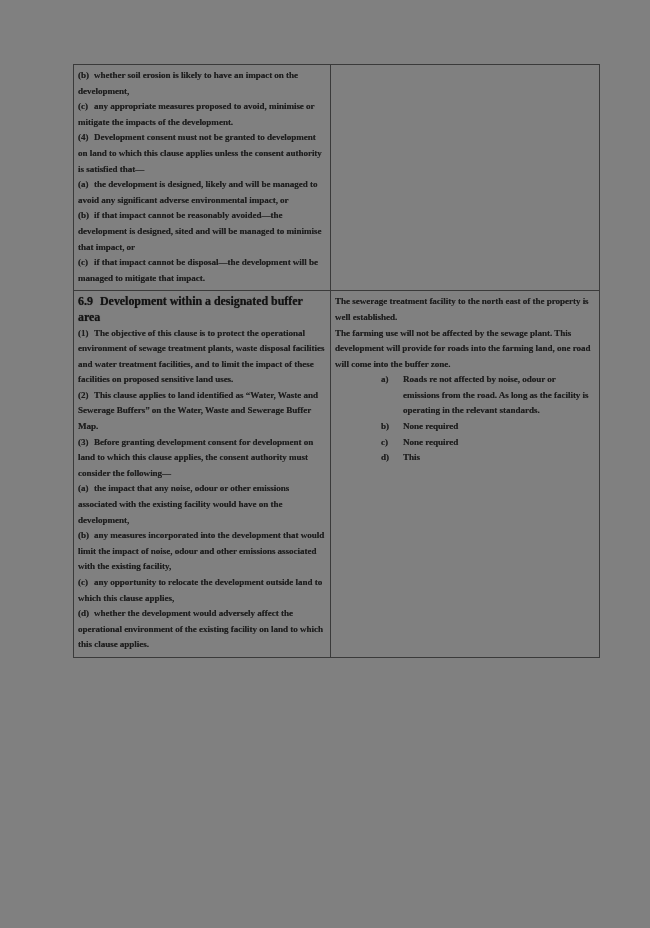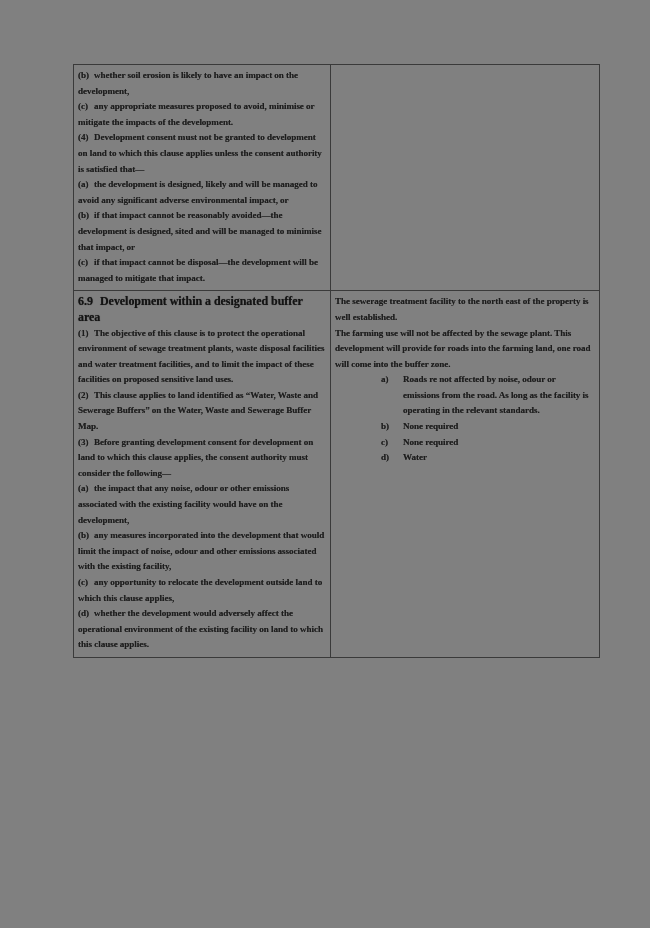--- a/index.html
+++ b/index.html
@@ -174,21 +174,21 @@
               <li>
                 <span class="li-marker">a)</span><span>Roads re not affected by noise, odour or emissions from the road. As long as the facility is operating in the relevant standards.</span>
               </li>
               <li>
                 <span class="li-marker">b)</span><span>None required</span>
               </li>
               <li>
                 <span class="li-marker">c)</span><span>None required</span>
               </li>
               <li>
-                <span class="li-marker">d)</span><span>Water</span>
+                <span class="li-marker">d)</span><span>This</span>
               </li>
             </ol>
           </div>
         </td>
       </tr>
 
     </tbody>
   </table>
 
 </div>

